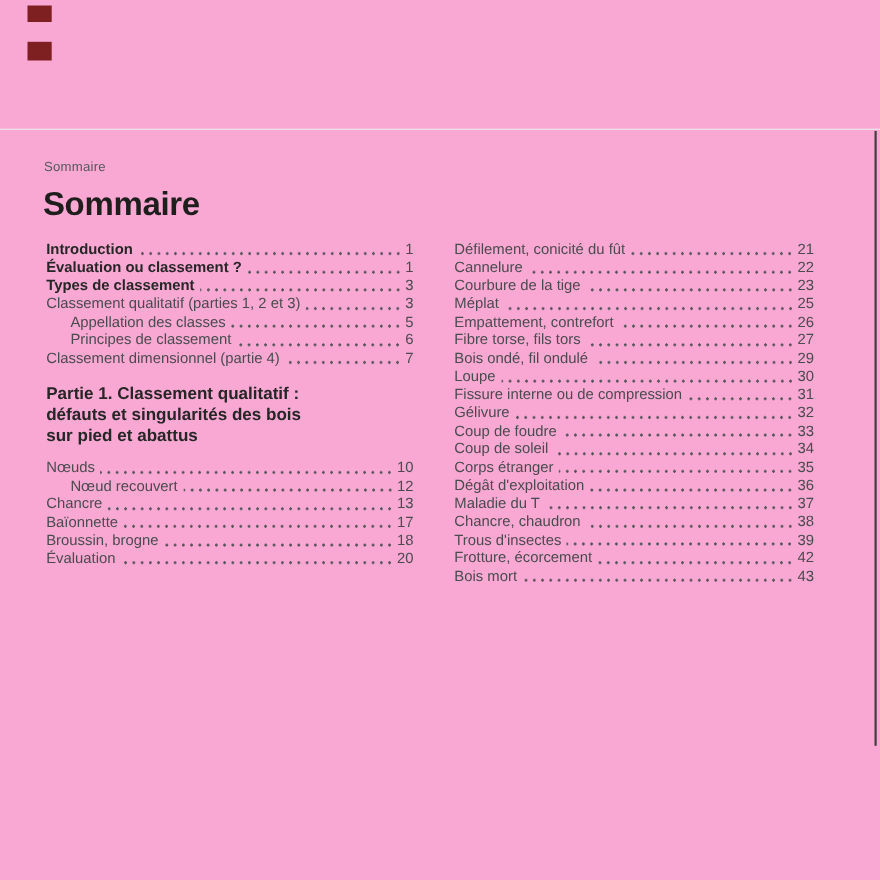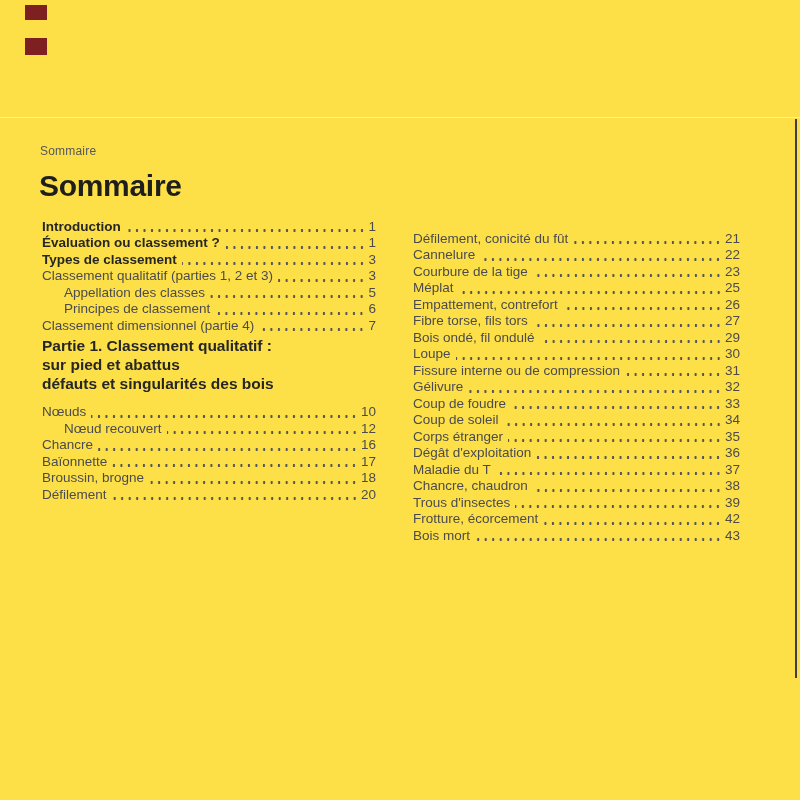--- a/index.html
+++ b/index.html
@@ -3,21 +3,21 @@
 <meta charset="utf-8">
 <style>
   html, body {
     margin: 0; padding: 0;
     background: #ffffff;
     font-family: "Liberation Sans", sans-serif;
   }
   .canvas {
     position: relative;
     width: 800px; height: 800px;
-    background: #fde047;
+    background: #f9a8d4;
     overflow: hidden;
   }
   
   .page-top-edge {
     position: absolute; left: 0; top: 117px;
     width: 800px; height: 1px;
     background: #ebebeb;
   }
   .page-right-edge {
     position: absolute; left: 795px; top: 119px;
@@ -39,42 +39,42 @@
     position: absolute; left: 39px; top: 169px;
     font-size: 30px; font-weight: 700; color: #1e1e1c;
     letter-spacing: -0.3px;
   }
 
   .toc-col {
     position: absolute; top: 218px;
     font-size: 13.5px; color: #4b4b4e;
   }
   .toc-col.left  { left: 42px;  width: 334px; }
-  .toc-col.right { left: 413px; width: 327px; margin-top: 12px; }
+  .toc-col.right { left: 413px; width: 327px; }
 
   .toc-row {
     display: flex; align-items: flex-end;
     height: 16.5px; line-height: 16px;
     white-space: nowrap;
   }
   .toc-row .label { flex: 0 0 auto; }
   .toc-row.bold .label { font-weight: 700; color: #262626; }
   .toc-row.indent { padding-left: 22px; }
   .toc-row .leader {
     flex: 1 1 auto; min-width: 10px;
     height: 16px; margin: 0 3px 0 5px;
     background-image: radial-gradient(circle, #56565a 1.15px, rgba(0,0,0,0) 1.45px);
     background-repeat: repeat-x;
     background-size: 7.5px 3px;
     background-position: right 0 bottom 2.5px;
   }
   .toc-row .pagenum { flex: 0 0 auto; color: #4b4b4e; }
 
   .part-heading {
-    margin: 2px 0 11px 0;
+    margin: 15px 0 11px 0;
     font-size: 15.5px; font-weight: 700;
     line-height: 19px; color: #262626;
   }
 </style>
 </head>
 <body>
 
 <div class="canvas">
 
   <div class="red-marker m1" style="background: rgb(126, 31, 34);"></div>
@@ -119,51 +119,51 @@
           <span class="pagenum">6</span>
         </div>
         <div class="toc-row">
           <span class="label">Classement dimensionnel (partie 4)</span>
           <span class="leader"></span>
           <span class="pagenum">7</span>
         </div>
       </div>
     <div class="part-heading">
       <div>Partie 1. Classement qualitatif :</div>
+      <div>défauts et singularités des bois</div>
       <div>sur pied et abattus</div>
-      <div>défauts et singularités des bois</div>
     </div>
     <div>
         <div class="toc-row">
           <span class="label">Nœuds</span>
           <span class="leader"></span>
           <span class="pagenum">10</span>
         </div>
         <div class="toc-row indent">
           <span class="label">Nœud recouvert</span>
           <span class="leader"></span>
           <span class="pagenum">12</span>
         </div>
         <div class="toc-row">
           <span class="label">Chancre</span>
           <span class="leader"></span>
-          <span class="pagenum">16</span>
+          <span class="pagenum">13</span>
         </div>
         <div class="toc-row">
           <span class="label">Baïonnette</span>
           <span class="leader"></span>
           <span class="pagenum">17</span>
         </div>
         <div class="toc-row">
           <span class="label">Broussin, brogne</span>
           <span class="leader"></span>
           <span class="pagenum">18</span>
         </div>
         <div class="toc-row">
-          <span class="label">Défilement</span>
+          <span class="label">Évaluation</span>
           <span class="leader"></span>
           <span class="pagenum">20</span>
         </div>
       </div>
   </div>
 
   <div class="toc-col right">
     <div>
         <div class="toc-row">
           <span class="label">Défilement, conicité du fût</span>

